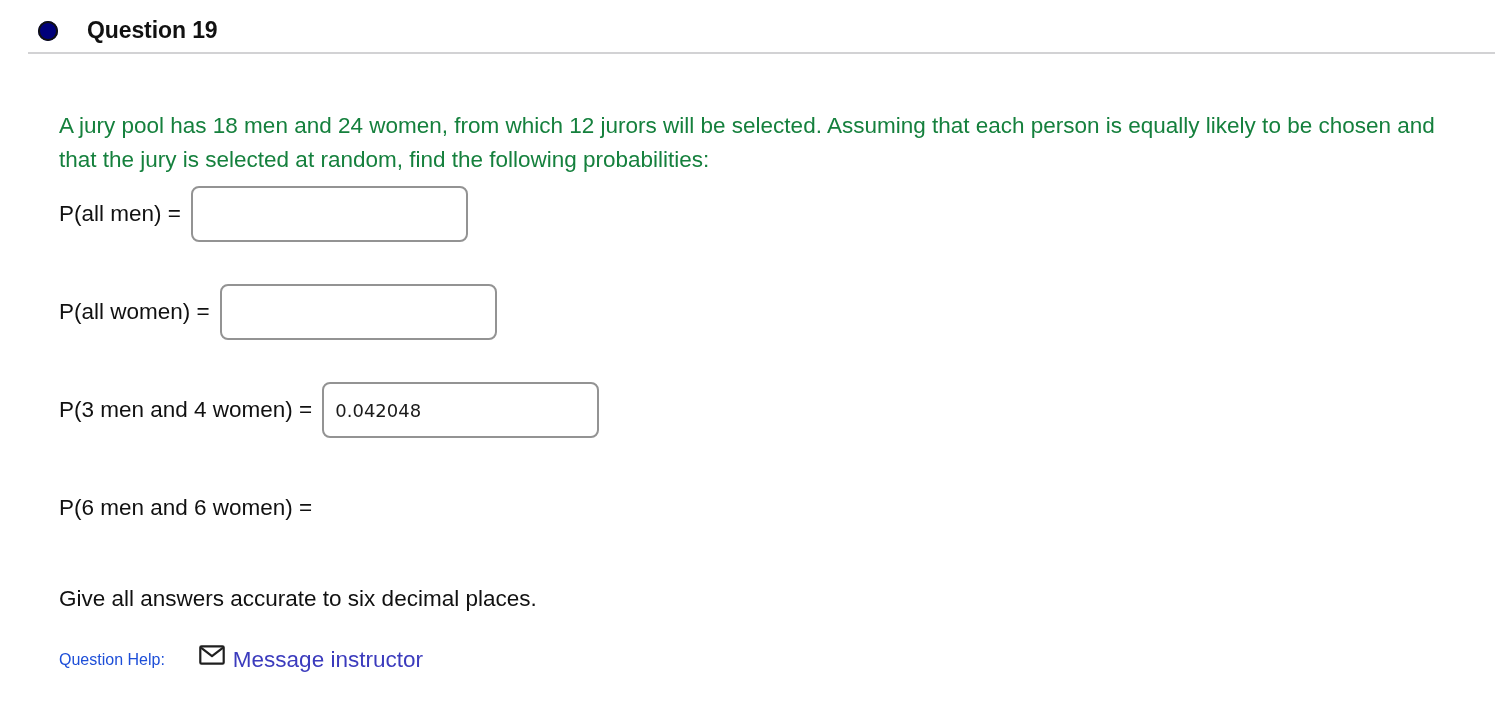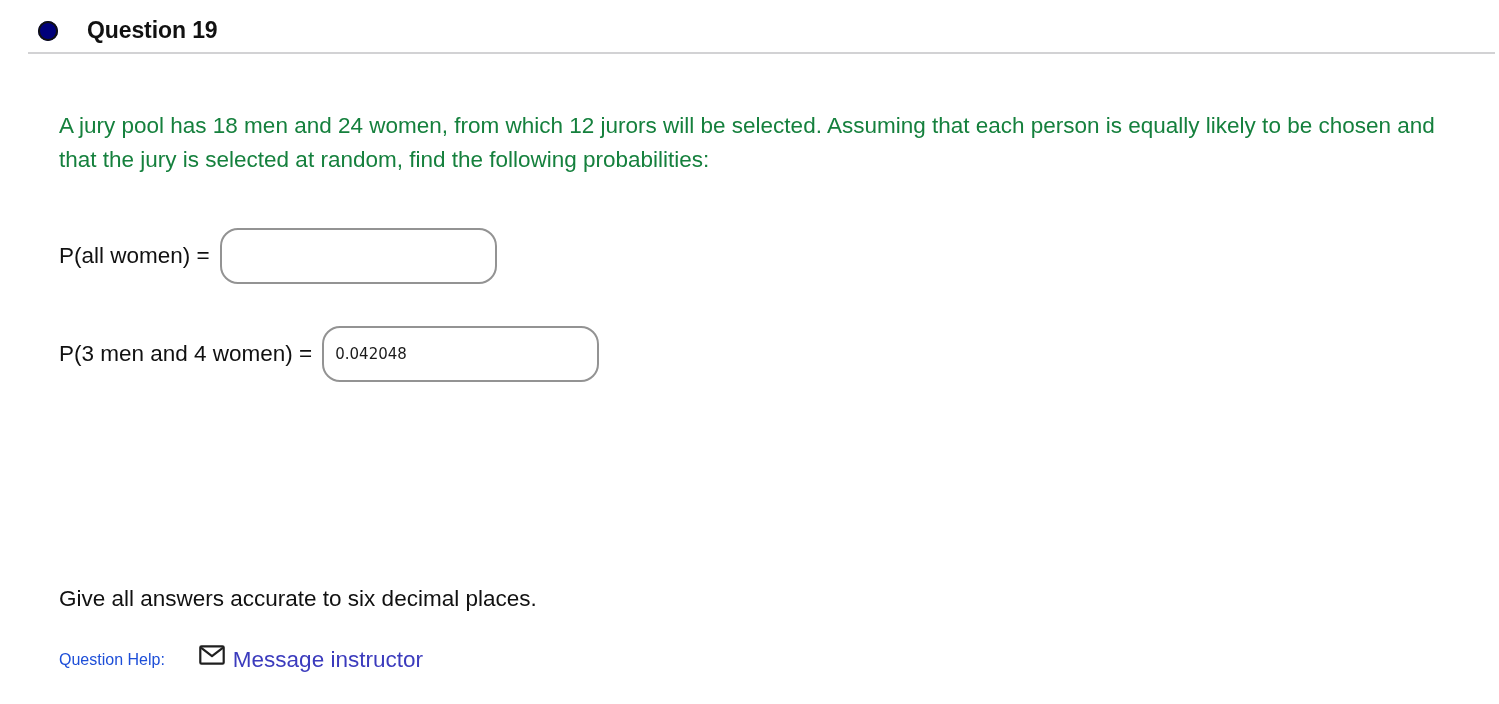--- a/index.html
+++ b/index.html
@@ -94,24 +94,24 @@
     line-height: 30px;
     color: #111111;
     white-space: nowrap;
     padding-right: 10px;
   }
   .answer-box {
     box-sizing: border-box;
     width: 277px;
     height: 56px;
     border: 2px solid #939393;
-    border-radius: 18px;
+    border-radius: 8px;
     background: #ffffff;
     font-family: "DejaVu Sans", sans-serif;
-    font-size: 15px;
+    font-size: 18px;
     color: #1a1a1a;
     padding: 0 11px;
     outline: none;
   }
   .answer-box::placeholder { color: transparent; }
 
   
   .note {
     position: absolute;
     left: 59px;
@@ -160,32 +160,37 @@
   <span class="q-title">Question 19</span>
 </div>
 <div class="q-divider"></div>
 
 <div class="q-body">
   <p class="q-prompt">A jury pool has 18 men and 24 women, from which 12 jurors will be selected. Assuming that each person is equally likely to be chosen and that the jury is selected at random, find the following probabilities:</p>
 </div>
 
 <div class="rows">
 
+  <div class="row r1">
+    <span class="row-label">P(all men) =</span>
+    <input class="answer-box" type="text" value="" style="">
+  </div>
 
   <div class="row r2">
     <span class="row-label">P(all women) =</span>
     <input class="answer-box" type="text" value="" style="">
   </div>
 
   <div class="row r3">
     <span class="row-label">P(3 men and 4 women) =</span>
     <input class="answer-box" type="text" value="0.042048" style="">
   </div>
 
   <div class="row r4">
+    <span class="row-label">P(6 men and 6 women) =</span>
   </div>
 
 </div>
 
 <div class="note">Give all answers accurate to six decimal places.</div>
 
 <div class="help-row">
   <span class="help-label">Question Help:</span>
   <span class="envelope-icon">
     <svg width="26" height="20" viewBox="0 0 26 20" xmlns="http://www.w3.org/2000/svg">

